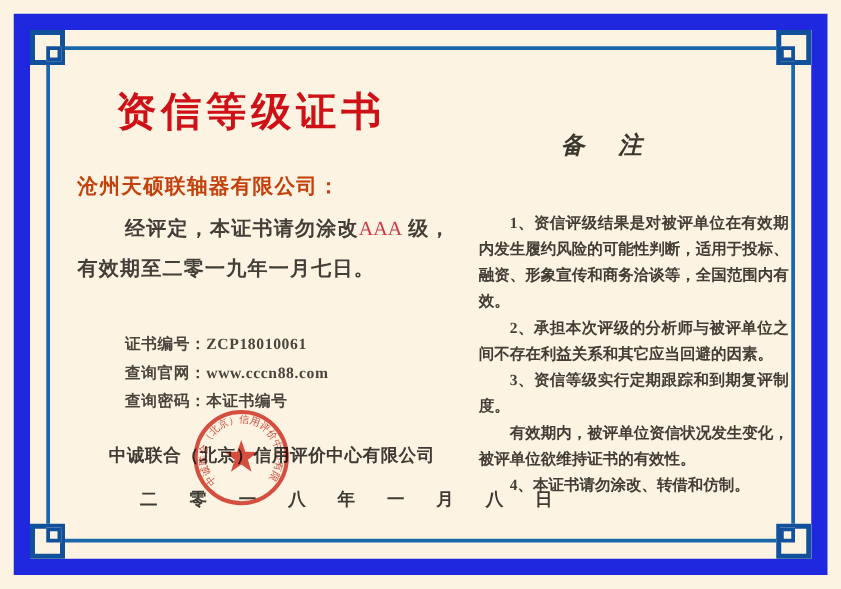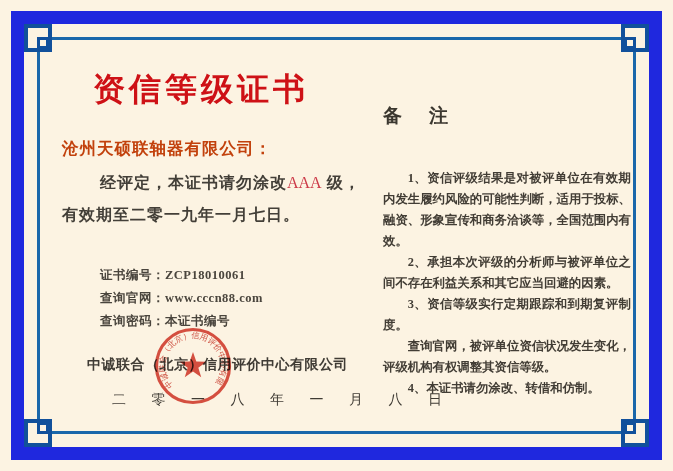--- a/index.html
+++ b/index.html
@@ -59,32 +59,32 @@
     position:absolute;left:100px;top:264px;
     font-size:12.5px;font-weight:bold;color:#4a453d;
   }
   .info-row{height:23px;line-height:23px;letter-spacing:.5px;}
   .issuer{
     position:absolute;left:87px;top:356px;
     font-size:14px;font-weight:bold;color:#3f3b34;letter-spacing:.5px;
   }
   .issue-date{
     position:absolute;left:112px;top:391px;
-    font-size:14px;font-weight:normal;color:#3f3b34;letter-spacing:11px;
+    font-size:14px;font-weight:bold;color:#3f3b34;letter-spacing:11px;
   }
   .seal{
     position:absolute;left:138px;top:311px;width:110px;height:110px;
     mix-blend-mode:multiply;opacity:.88;
   }
 
   
   .notes-heading{
     position:absolute;left:383px;top:103px;width:200px;
-    text-align:left;font-size:19px;font-weight:bold;
-    color:#3b372f;letter-spacing:4px;
+    text-align:center;font-size:19px;font-weight:bold;
+    color:#3b372f;letter-spacing:4px;font-style:italic;
   }
   .notes-body{
     position:absolute;left:383px;top:140px;width:248px;margin-top:28px;
   }
   .notes-body p{
     margin:0;text-indent:2em;text-align:justify;
     font-size:12.4px;line-height:21px;font-weight:600;
     color:#423d35;
   }
 </style>
@@ -132,17 +132,17 @@
       <textPath href="#sealArc">中诚联合（北京）信用评价中心有限公司</textPath>
     </text>
     <polygon points="55,41 58.29,50.47 68.31,50.67 60.33,56.73 63.23,66.33 55,60.6 46.77,66.33 49.67,56.73 41.69,50.67 51.71,50.47" fill="#d23b2e"></polygon>
   </svg>
 
   <div class="notes-heading">备　注</div>
   <div class="notes-body">
     <p>1、资信评级结果是对被评单位在有效期内发生履约风险的可能性判断，适用于投标、融资、形象宣传和商务洽谈等，全国范围内有效。</p>
     <p>2、承担本次评级的分析师与被评单位之间不存在利益关系和其它应当回避的因素。</p>
     <p>3、资信等级实行定期跟踪和到期复评制度。</p>
-    <p>查询官网，被评单位资信状况发生变化，评级机构有权调整其资信等级。</p>
+    <p>有效期内，被评单位资信状况发生变化，被评单位欲维持证书的有效性。</p>
     <p>4、本证书请勿涂改、转借和仿制。</p>
   </div>
 
 </div>
 
 </body></html>

